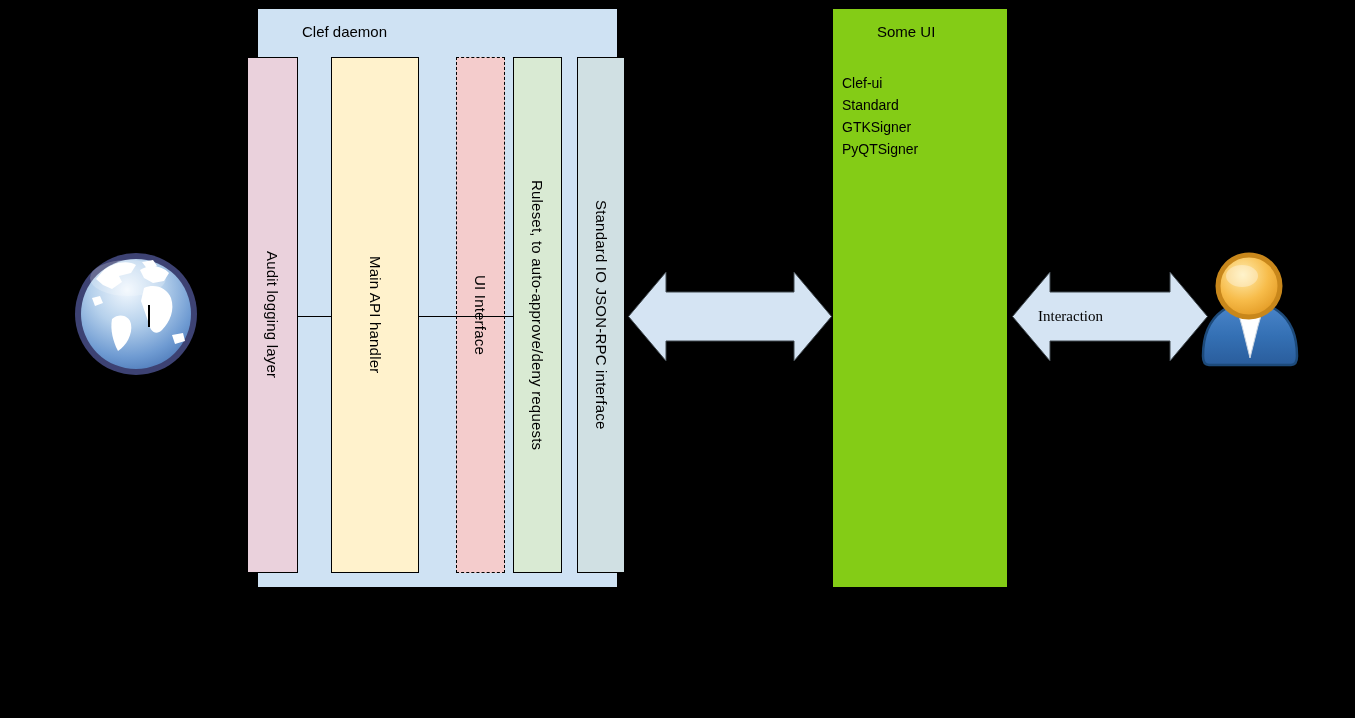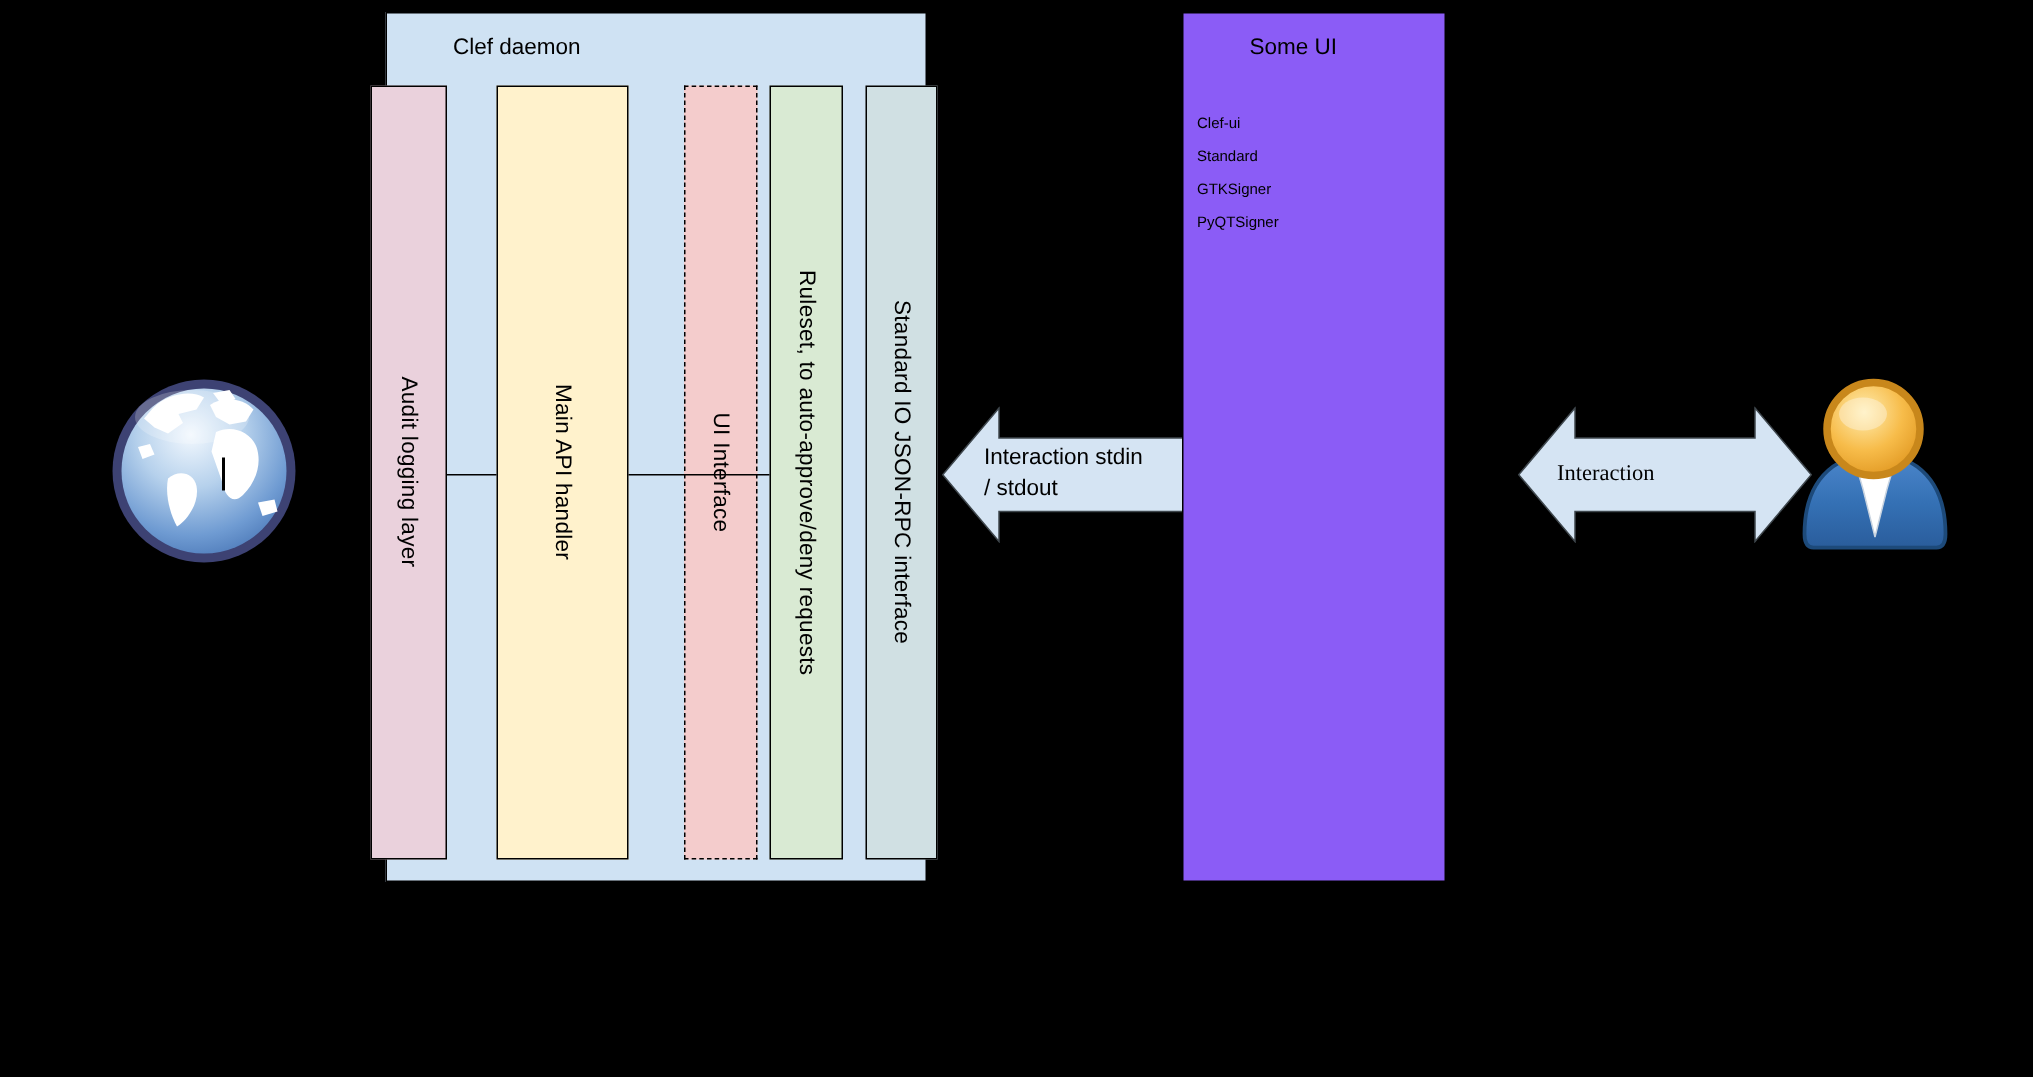--- a/index.html
+++ b/index.html
@@ -1,38 +1,38 @@
 <!DOCTYPE html>
 <html><head>
 <meta charset="utf-8">
 <style>
   html,body{margin:0;padding:0;background:#000;}
   body{width:1355px;height:718px;overflow:hidden;font-family:"Liberation Sans",sans-serif;color:#000;}
   .canvas{position:relative;width:1355px;height:718px;background:#000;}
 
   .box{position:absolute;border:1px solid #000;box-sizing:border-box;}
   #daemon-box{left:257px;top:8px;width:361px;height:580px;background:#cfe2f3;}
-  #someui-box{left:788px;top:8px;width:176px;height:580px;background:#8b5cf6;}
+  #someui-box{left:832px;top:8px;width:176px;height:580px;background:#84cc16;}
   .box-title{position:absolute;top:14px;left:0;right:0;text-align:left;font-size:15px;line-height:17px;margin-left:44px;}
 
   .bar{position:absolute;top:57px;height:516px;border:1px solid #000;box-sizing:border-box;
        display:flex;align-items:center;justify-content:center;}
   .bar .vlabel{writing-mode:vertical-rl;font-size:15px;white-space:nowrap;letter-spacing:.2px;}
   #bar-audit  {left:247px;width:51px;background:#ead1dc;}
   #bar-main   {left:331px;width:88px;background:#fff2cc;}
   #bar-ui     {left:456px;width:49px;background:#f4cccc;border:1px dashed #000;}
   #bar-ruleset{left:513px;width:49px;background:#d9ead3;}
   #bar-stdio  {left:577px;width:48px;background:#d0e0e3;}
 
   .connector{position:absolute;top:316px;height:1px;background:#000;}
   #conn-audit-main{left:298px;width:33px;}
   #conn-main-ruleset{left:419px;width:94px;}
   #globe-tick{position:absolute;left:148px;top:305px;width:2px;height:22px;background:#000;}
 
-  #someui-items{position:absolute;left:9px;top:63px;font-size:10px;line-height:22px;}
+  #someui-items{position:absolute;left:9px;top:63px;font-size:14px;line-height:22px;}
 
   .icon-svg{position:absolute;}
   #globe-icon{left:72px;top:250px;}
   #person-icon{left:1200px;top:250px;}
 
   .arrow-svg{position:absolute;top:271px;}
   #arrow-daemon-ui{left:628px;}
   #arrow-ui-user{left:1012px;}
   .arrow-label{position:absolute;font-size:15px;line-height:21px;}
   #arrow-daemon-ui-label{left:656px;top:294px;}
@@ -86,24 +86,20 @@
   <div id="bar-stdio" class="bar">
     <span class="vlabel">Standard IO JSON-RPC interface</span>
   </div>
 
   <div id="conn-audit-main" class="connector"></div>
   <div id="conn-main-ruleset" class="connector"></div>
 
   <svg id="arrow-daemon-ui" class="arrow-svg" width="204" height="91" viewBox="0 0 204 91">
     <polygon points="0.5,45.5 38,1 38,21 166,21 166,1 203.5,45.5 166,90 166,70 38,70 38,90" fill="#d5e4f3" stroke="#3f474d" stroke-width="1"></polygon>
   </svg>
-  <div id="arrow-daemon-ui-label" class="arrow-label">
-    <div>Interaction stdin</div>
-    <div>/ stdout</div>
-  </div>
 
   <div id="someui-box" class="box">
     <div class="box-title">Some UI</div>
     <div id="someui-items">
       <div>Clef-ui</div>
       <div>Standard</div>
       <div>GTKSigner</div>
       <div>PyQTSigner</div>
     </div>
   </div>

